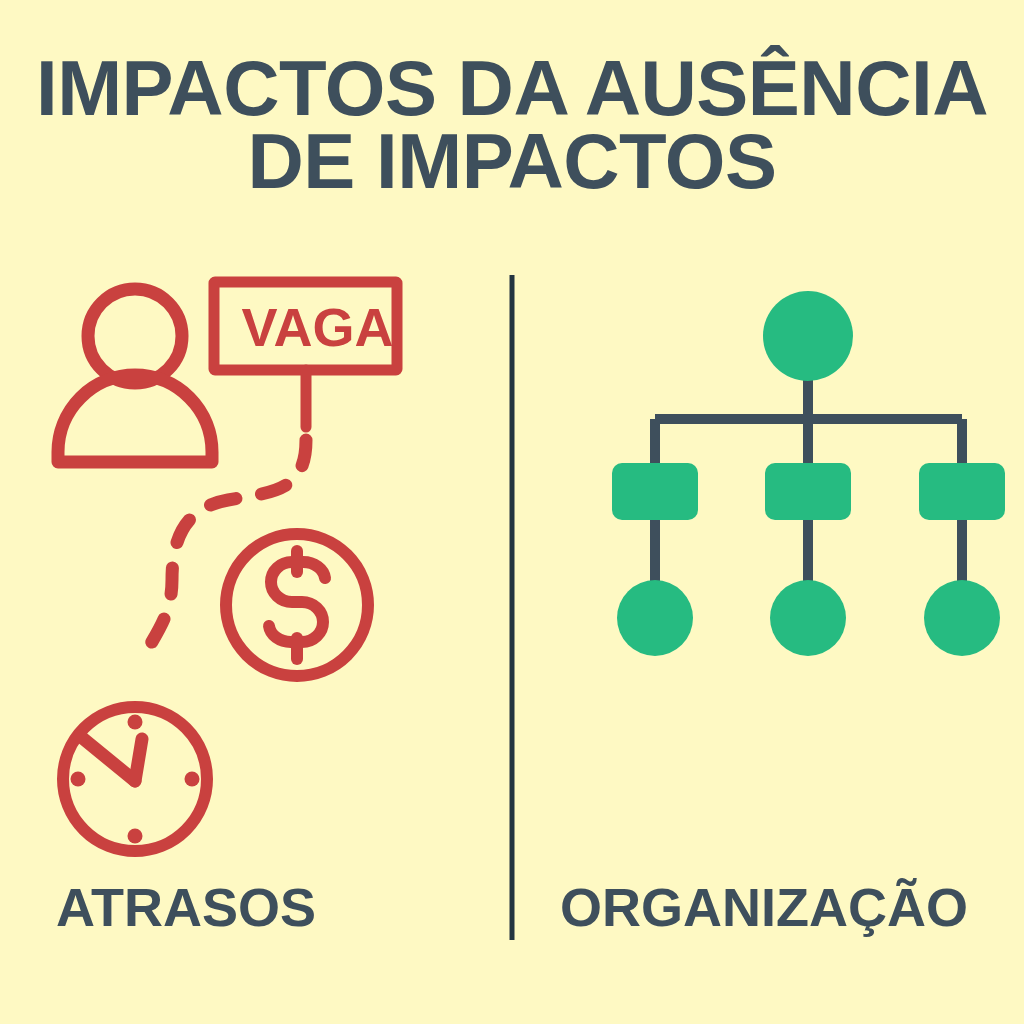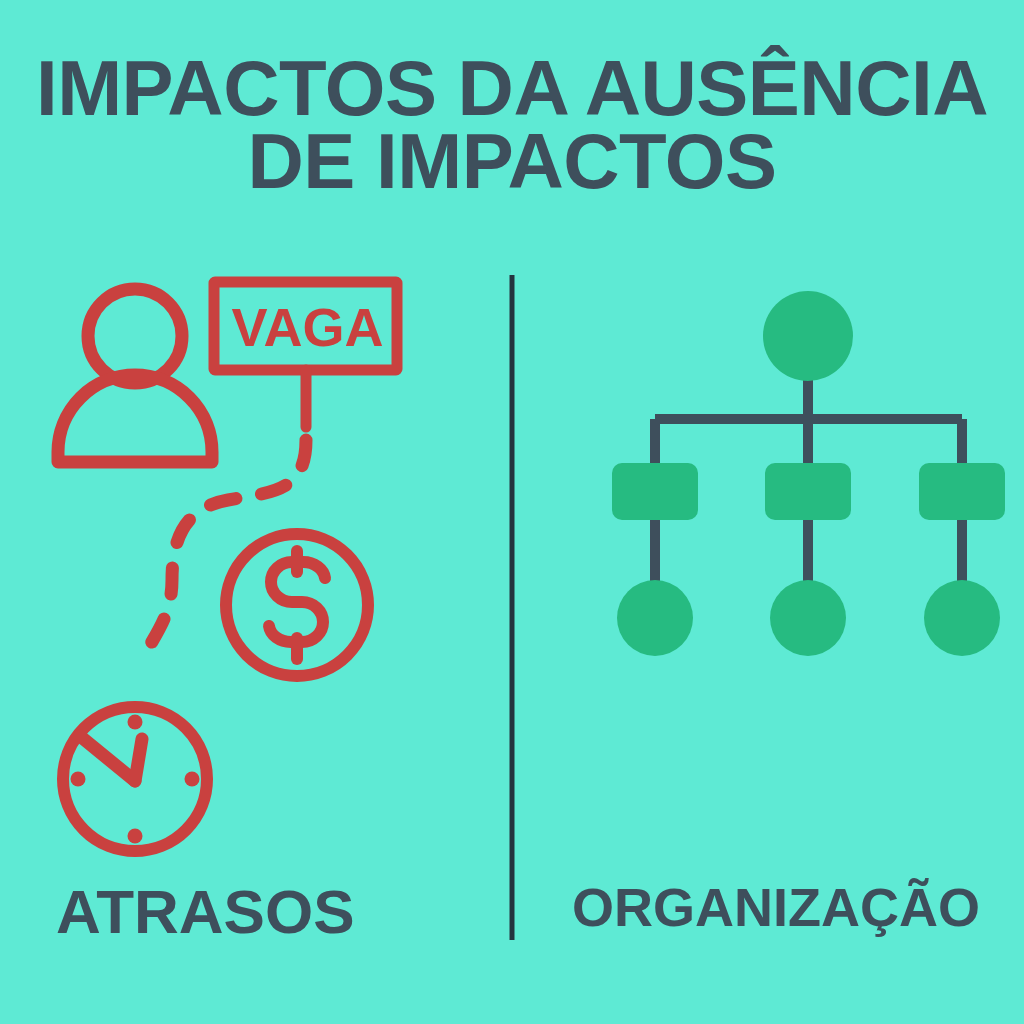--- a/index.html
+++ b/index.html
@@ -7,21 +7,21 @@
     padding: 0;
     background: #eff4f7;
   }
   body {
     font-family: "Liberation Sans", sans-serif;
   }
   #infographic {
     position: relative;
     width: 1024px;
     height: 1024px;
-    background: #5eead4;
+    background: #fef9c3;
     overflow: hidden;
   }
   .title-block {
     position: absolute;
     left: 0;
     top: 52px;
     width: 1024px;
     text-align: center;
     line-height: 0.94;
   }
@@ -50,31 +50,31 @@
   }
   .label-custos {
     left: 226px;
     top: 700px;
     font-size: 49px;
     letter-spacing: 0px;
   }
   .label-atrasos {
     left: 56px;
     top: 876px;
-    font-size: 62px;
+    font-size: 54px;
   }
   .label-organizacao {
-    left: 572px;
+    left: 560px;
     top: 876px;
     font-size: 54px;
     text-align: right;
   }
   .sign-text {
     position: absolute;
-    left: 216px;
+    left: 226px;
     top: 296px;
     width: 183px;
     text-align: center;
     font-family: "Liberation Sans", sans-serif;
     font-weight: bold;
     font-size: 54px;
     color: #c9413f;
     letter-spacing: 0px;
   }
 </style>

